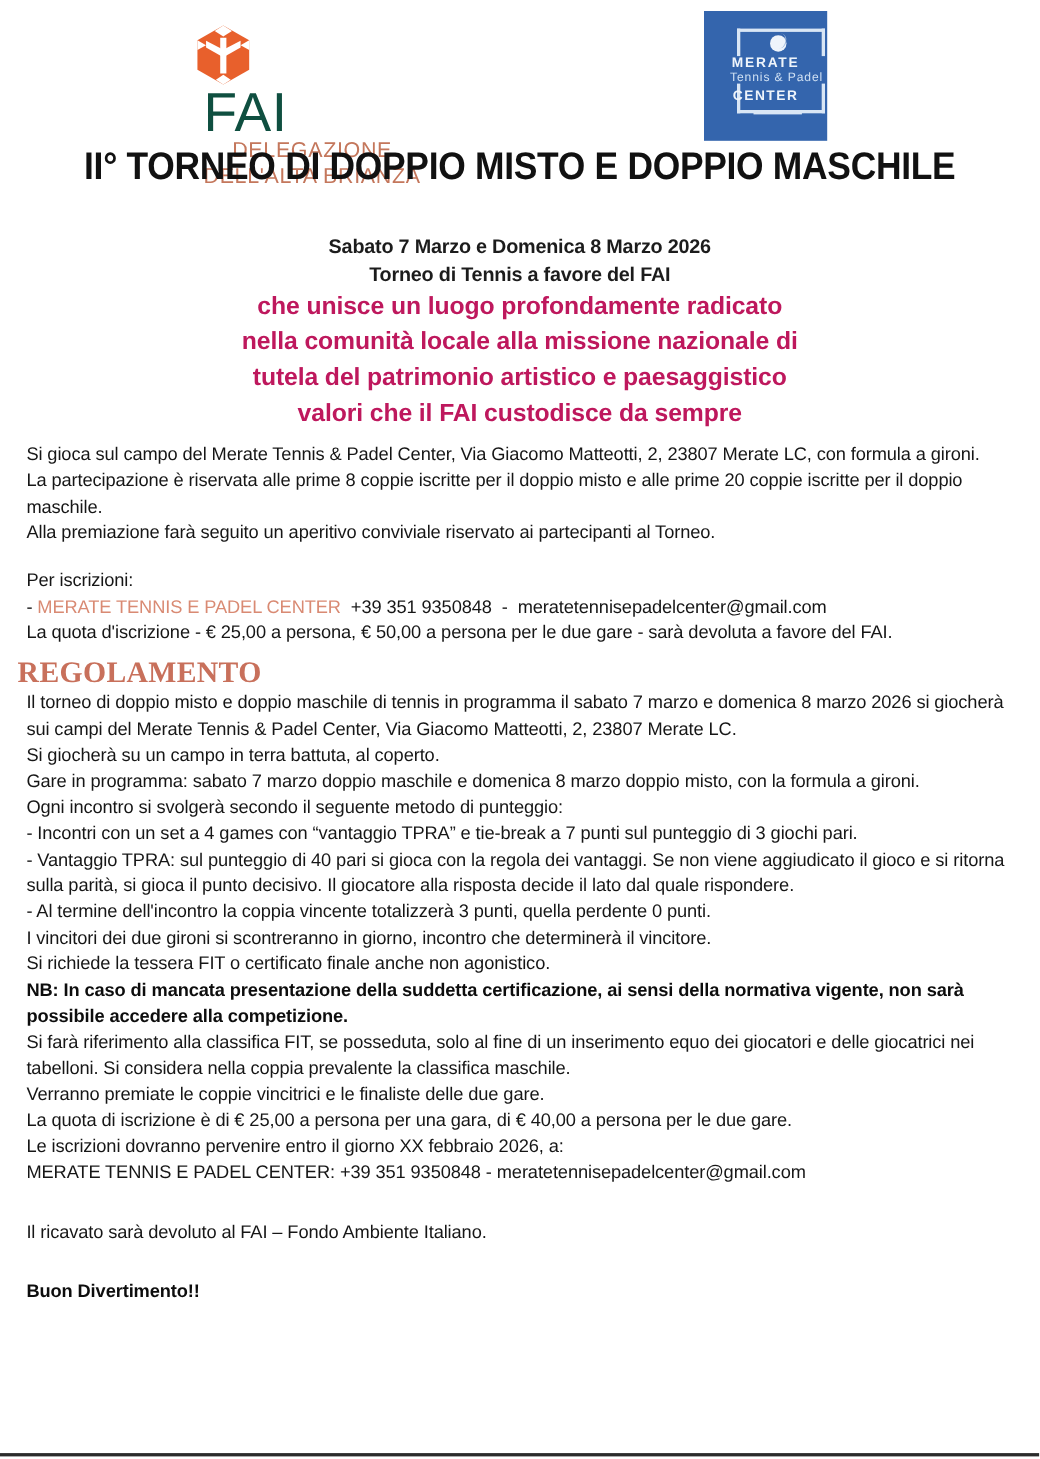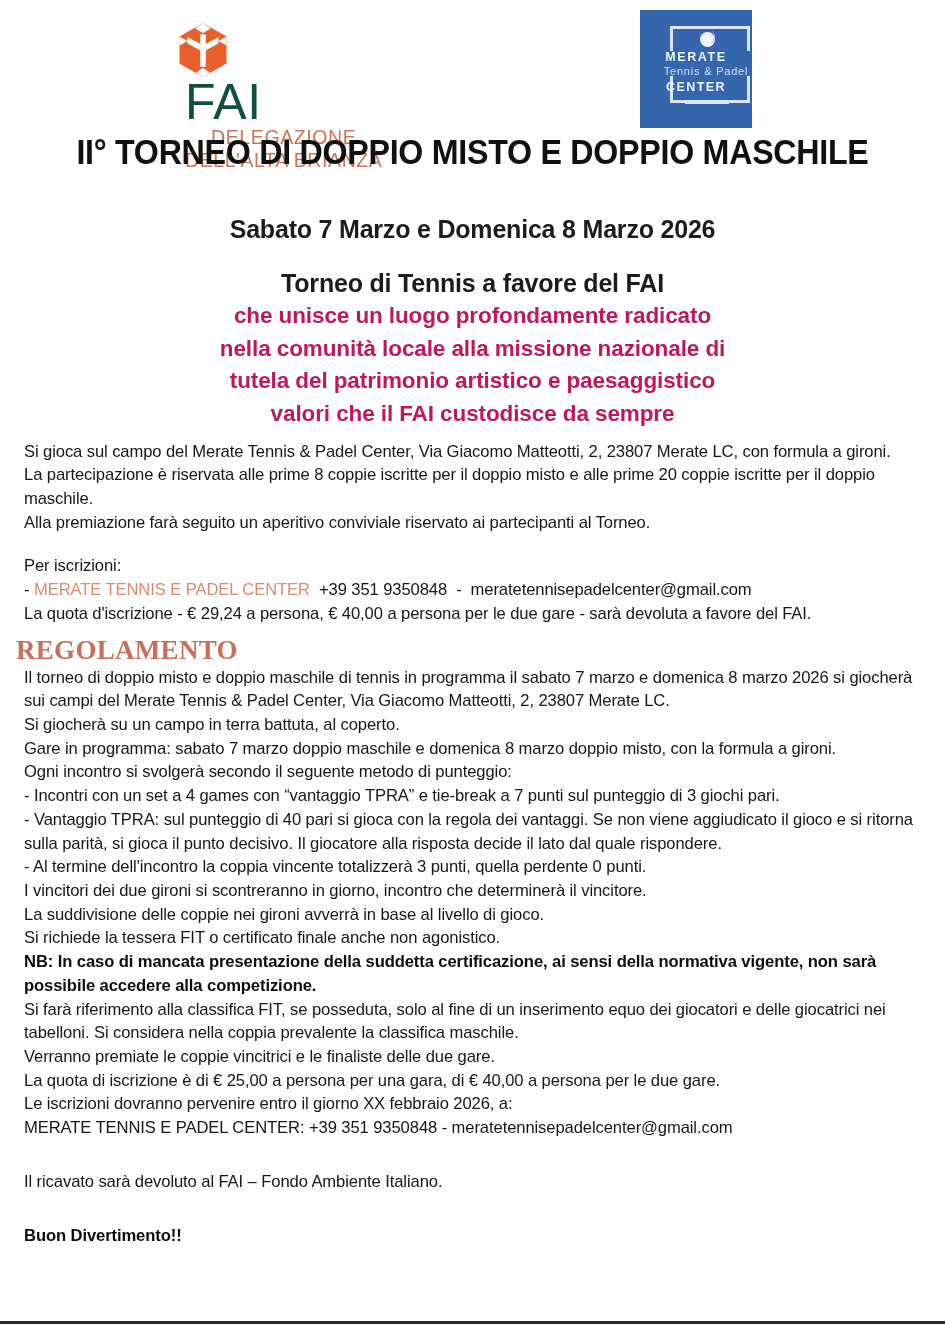--- a/index.html
+++ b/index.html
@@ -149,25 +149,24 @@
     white-space: nowrap;
   }
 
   
   .intro {
     margin-top: 40px;
     text-align: center;
     color: #1c1c1c;
   }
   .intro .big {
-    font-size: 25px;
+    font-size: 18px;
     font-weight: bold;
     line-height: 1.38;
     letter-spacing: -0.2px;
-    margin-top: 19px;
   }
   .intro .med {
     font-size: 22.5px;
     font-weight: 700;
     line-height: 1.45;
     letter-spacing: -0.1px;
     color: #be185d;
   }
 
   
@@ -268,37 +267,36 @@
 
   <div class="body-block">
     <p>Si gioca sul campo del Merate Tennis &amp; Padel Center, Via Giacomo Matteotti, 2, 23807 Merate LC, con formula a gironi.</p>
     <p>La partecipazione è riservata alle prime 8 coppie iscritte per il doppio misto e alle prime 20 coppie iscritte per il doppio maschile.</p>
     <p>Alla premiazione farà seguito un aperitivo conviviale riservato ai partecipanti al Torneo.</p>
 
     <div class="gap-md"></div>
 
     <p>Per iscrizioni:</p>
     <p><span>- </span><span class="highlight-org">MERATE TENNIS E PADEL CENTER</span>&nbsp; <span>+39 351 9350848</span>&nbsp; <span>-</span>&nbsp; <span>meratetennisepadelcenter@gmail.com</span></p>
-    <p>La quota d'iscrizione - € 29,24 a persona, € 40,00 a persona per le due gare - sarà devoluta a favore del FAI.</p>
+    <p>La quota d'iscrizione - € 25,00 a persona, € 50,00 a persona per le due gare - sarà devoluta a favore del FAI.</p>
   </div>
 
   <div class="gap-sm"></div>
 
   <h2 class="rule-title">REGOLAMENTO</h2>
 
   <div class="body-block">
     <p>Il torneo di doppio misto e doppio maschile di tennis in programma il sabato 7 marzo e domenica 8 marzo 2026 si giocherà sui campi del Merate Tennis  &amp; Padel Center, Via Giacomo Matteotti, 2, 23807 Merate LC.</p>
     <p>Si giocherà su un campo in terra battuta, al coperto.</p>
     <p>Gare in programma: sabato 7 marzo doppio maschile e domenica 8 marzo doppio misto, con la formula a gironi.</p>
     <p>Ogni incontro si svolgerà secondo il seguente metodo di punteggio:</p>
     <p>- Incontri con un set a 4 games con “vantaggio TPRA” e tie-break a 7 punti sul punteggio di 3 giochi pari.</p>
     <p>- Vantaggio TPRA: sul punteggio di 40 pari si gioca con la regola dei vantaggi. Se non viene aggiudicato il gioco e si ritorna sulla parità, si gioca il punto decisivo. Il giocatore alla risposta decide il lato dal quale rispondere.</p>
     <p>- Al termine dell'incontro la coppia vincente totalizzerà 3 punti, quella perdente 0 punti.</p>
     <p>I vincitori dei due gironi si scontreranno in giorno, incontro che determinerà il vincitore.</p>
-    <p>La suddivisione delle coppie nei gironi avverrà in base al livello di gioco.</p>
     <p>Si richiede la tessera FIT o certificato finale anche non agonistico.</p>
     <p class="bold-note">NB: In caso di mancata presentazione della suddetta certificazione, ai sensi della normativa vigente, non sarà possibile accedere alla competizione.</p>
     <p>Si farà riferimento alla classifica FIT, se posseduta, solo al fine di un inserimento equo dei giocatori e delle giocatrici nei tabelloni. Si considera nella coppia prevalente la classifica maschile.</p>
     <p>Verranno premiate le coppie vincitrici e le finaliste delle due gare.</p>
     <p>La quota di iscrizione è di € 25,00 a persona per una gara, di € 40,00 a persona per le due gare.</p>
     <p>Le iscrizioni dovranno pervenire entro il giorno XX febbraio 2026, a:</p>
     <p>MERATE TENNIS E PADEL CENTER: +39 351 9350848 - meratetennisepadelcenter@gmail.com</p>
 
     <div class="gap-lg"></div>
 

